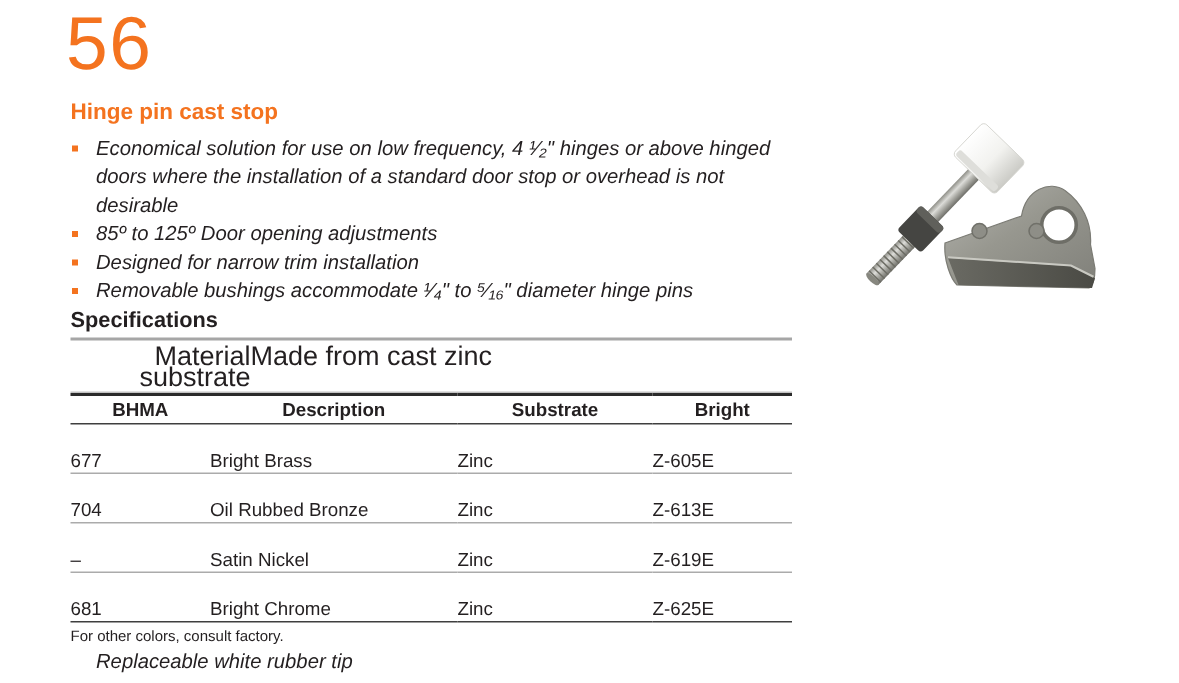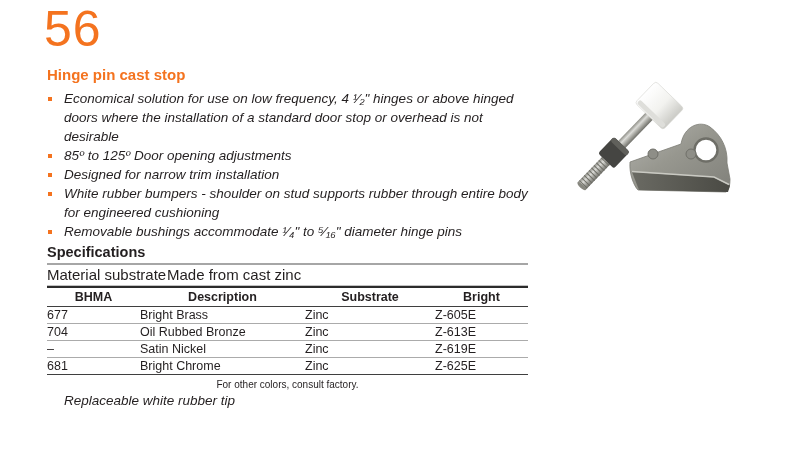--- a/index.html
+++ b/index.html
@@ -55,41 +55,41 @@
     margin: 3px 0 3px 0;
     font-size: 14.5px;
     font-weight: 700;
     color: #231f20;
   }
   .section-heading.finishes { margin-top: 9px; }
   .spec-table {
     border-top: 2px solid #a6a6a6;
     border-bottom: 1px solid #c2c2c2;
   }
-  .spec-row { display: flex; padding: 3px 0 3px 0; font-size: 15px; line-height: 14px; }
+  .spec-row { display: flex; padding: 3px 0 3px 0; font-size: 18px; line-height: 14px; text-align: right; }
   .spec-label { width: 120px; }
   table.fin-table {
     width: 100%;
     border-collapse: collapse;
     border-top: 2px solid #2b2b2b;
     font-size: 12.5px;
     line-height: 12px;
   }
   table.fin-table th {
     text-align: center;
     font-weight: 700;
     padding: 3px 0 3px 0;
     border-bottom: 1px solid #3f3f3f;
   }
   table.fin-table td {
-    padding: 2px 0 2px 0;
+    padding: 18px 0 2px 0;
     border-bottom: 1px solid #ababab;
   }
   table.fin-table tr:last-child td { border-bottom: 1px solid #3f3f3f; }
-  .footnote { margin-top: 4px; font-size: 10px; line-height: 12px; color: #231f20; text-align: center; }
+  .footnote { margin-top: 4px; font-size: 10px; line-height: 12px; color: #231f20; }
   .accessories-heading {
     margin: 13px 0 4px 0;
     font-size: 14px;
     font-weight: 700;
     color: #f4731f;
   }
   .product-photo {
     position: absolute;
     left: 558px;
     top: 66px;
@@ -113,24 +113,20 @@
         <span class="bullet"></span>
         <span>Economical solution for use on low frequency, 4 ¹⁄₂" hinges or above hinged doors where the installation of a standard door stop or overhead is not desirable</span>
       </li>
       <li>
         <span class="bullet"></span>
         <span>85º to 125º Door opening adjustments</span>
       </li>
       <li>
         <span class="bullet"></span>
         <span>Designed for narrow trim installation</span>
-      </li>
-      <li>
-        <span class="bullet"></span>
-        <span>White rubber bumpers - shoulder on stud supports rubber through entire body for engineered cushioning</span>
       </li>
       <li>
         <span class="bullet"></span>
         <span>Removable bushings accommodate ¹⁄₄" to ⁵⁄₁₆" diameter hinge pins</span>
       </li>
     </ul>
 
     <h3 class="section-heading">Specifications</h3>
 
     <div class="spec-table">

